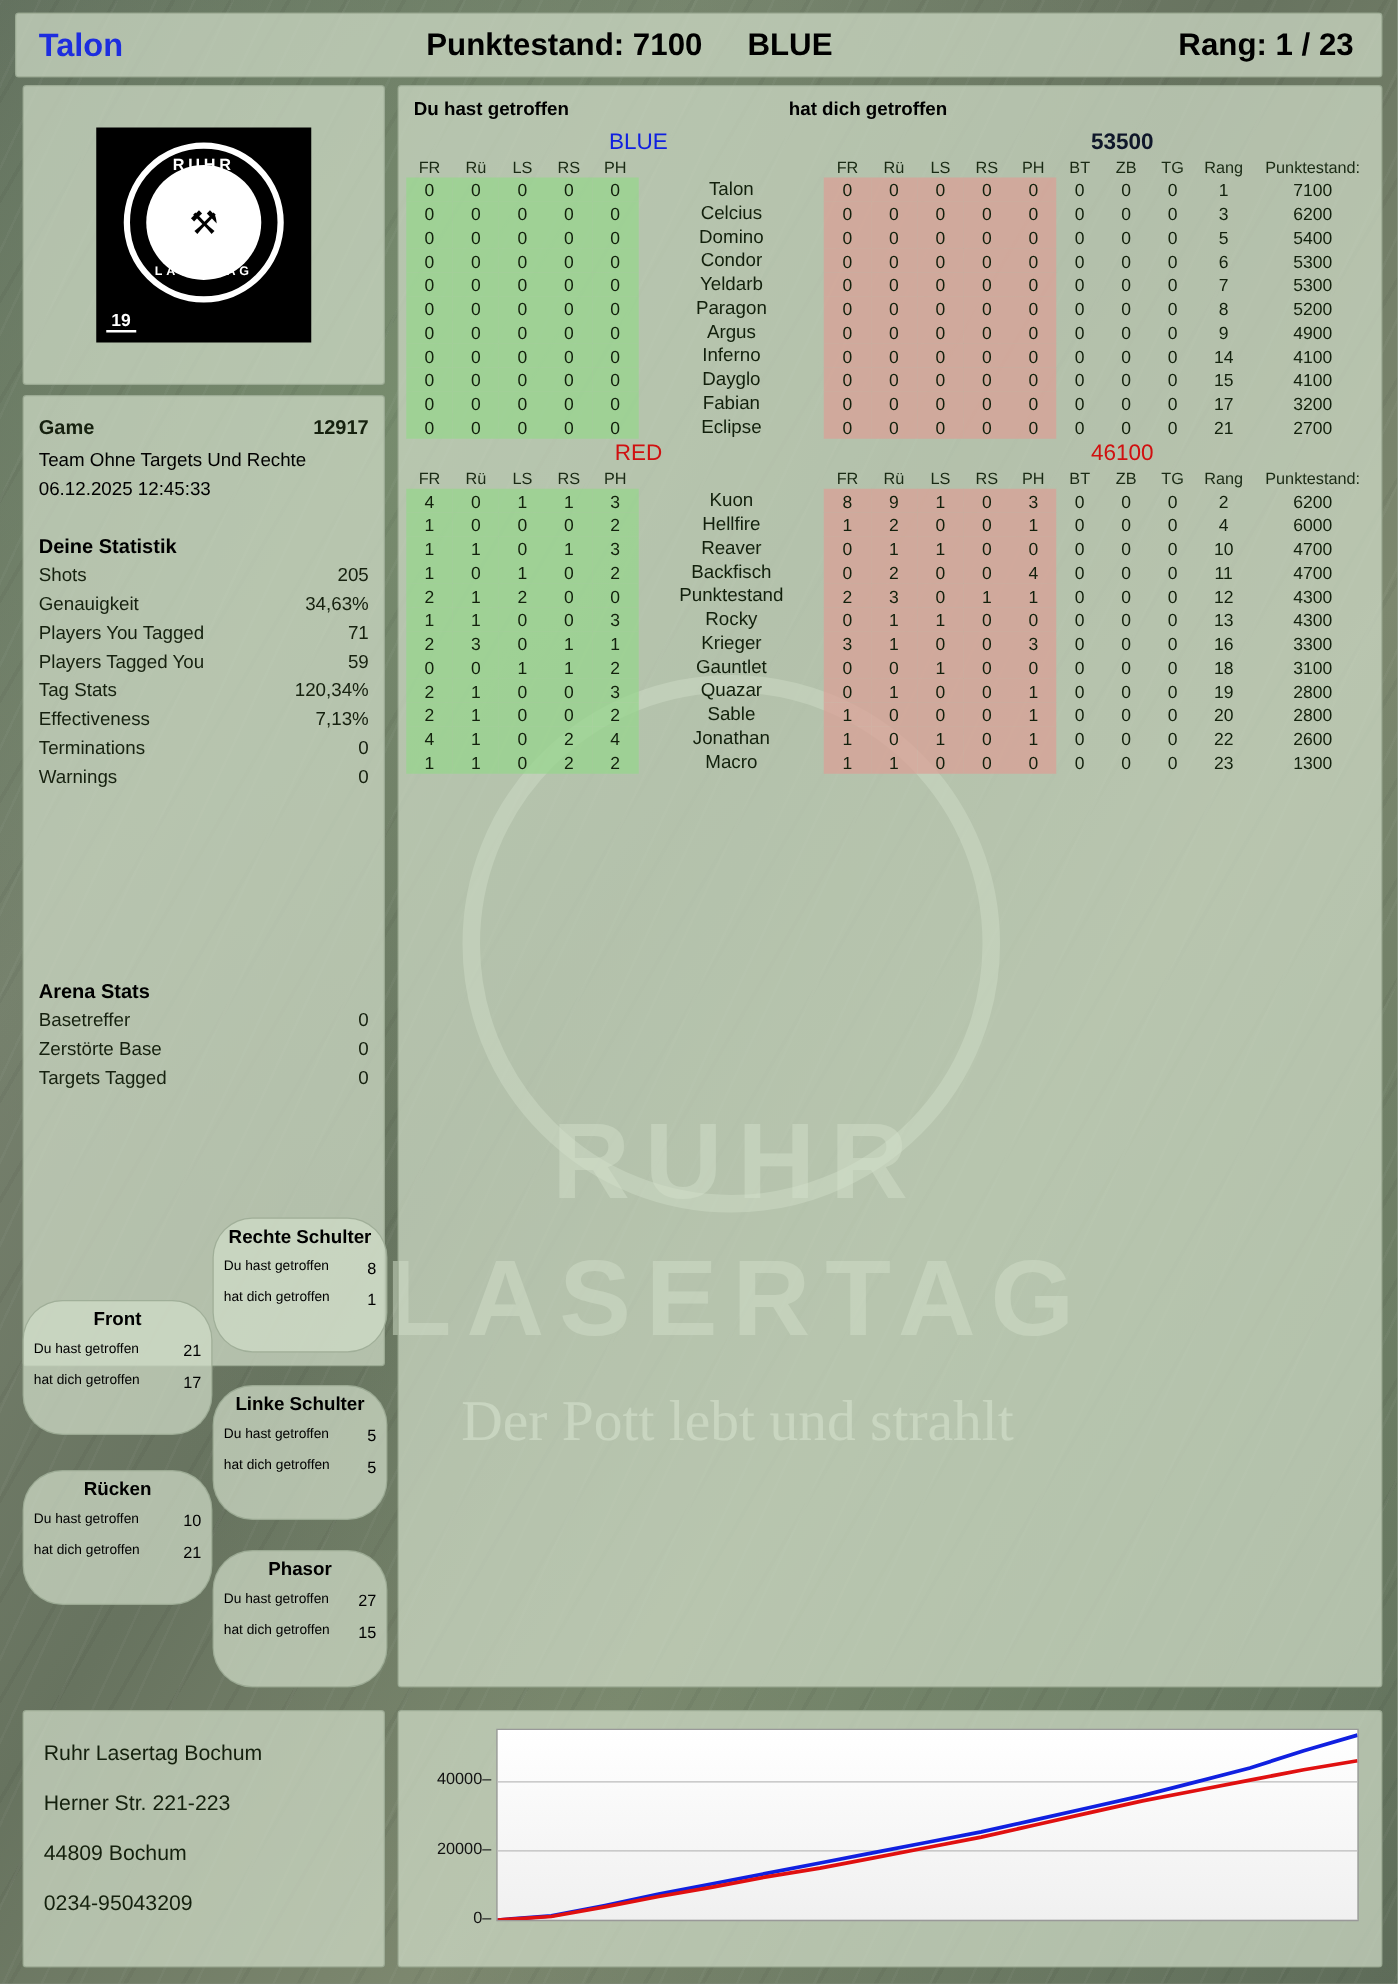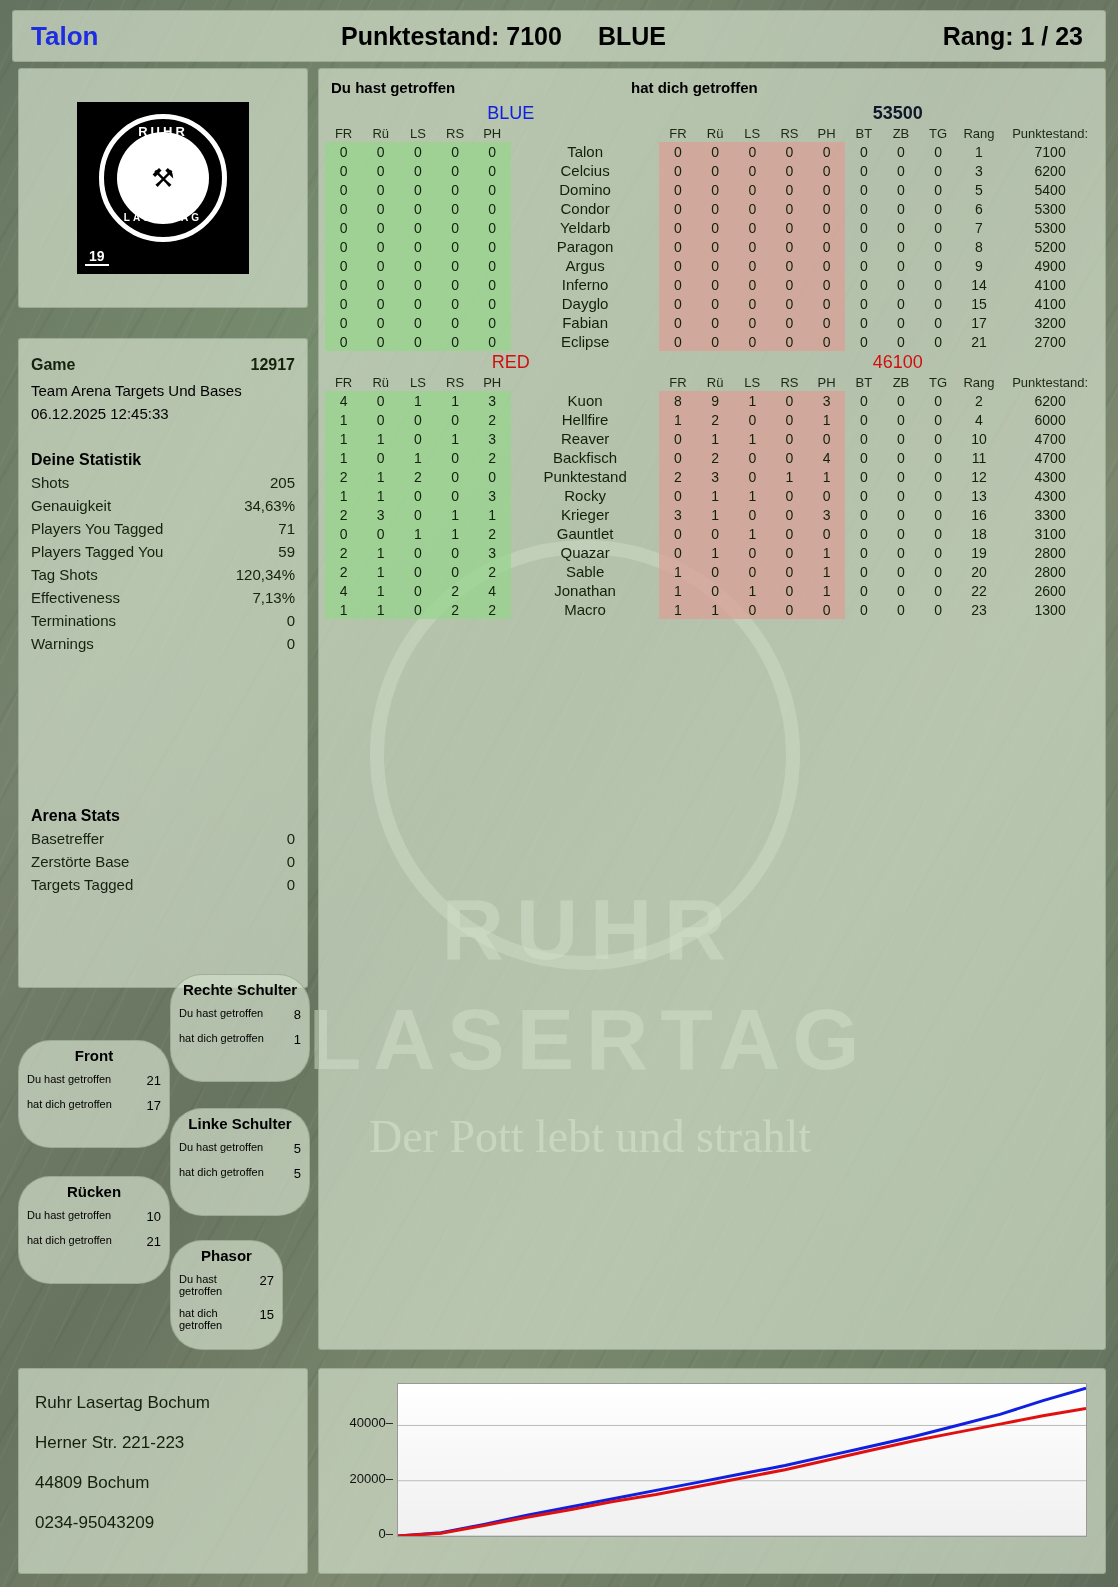--- a/index.html
+++ b/index.html
@@ -72,38 +72,38 @@
   }
   .logo-inner {
     position:absolute; left:40px; top:30px; width:92px; height:92px;
     border-radius:50%; background:#fff;
   }
   .logo-top { position:absolute; left:0; top:22px; width:100%; text-align:center; color:#fff; font-size:13px; font-weight:bold; letter-spacing:3px; }
   .logo-bot { position:absolute; left:0; top:110px; width:100%; text-align:center; color:#fff; font-size:10px; font-weight:bold; letter-spacing:3px; }
   .logo-hammers { position:absolute; left:56px; top:56px; width:60px; height:40px; color:#000; font-size:26px; text-align:center; line-height:40px;}
   .logo-num { position:absolute; left:8px; bottom:8px; color:#fff; font-size:14px; font-weight:bold; border-bottom:2px solid #fff; padding:0 4px;}
 
-  #stats-panel { left:18px; top:316px; width:290px; height:650px; padding:10px 12px;margin-top:22px; }
+  #stats-panel { left:18px; top:316px; width:290px; height:777px; padding:10px 12px; }
   .row { display:flex; justify-content:space-between; font-size:15px; color:#16210f; padding:3px 0; }
   .row .k { }
   .row .v { font-weight:normal; }
   .sec-title { font-weight:bold; font-size:16px; padding:4px 0 2px 0; }
   .plain { font-size:15px; padding:3px 0; }
   .spacer { height:22px; }
 
   
   .bodypanel { padding:6px 8px;border-radius:32px; }
   .bp-title { font-weight:bold; font-size:15px; text-align:center; padding-bottom:4px;}
   .bp-row { display:flex; justify-content:space-between; font-size:11px; padding:5px 0; }
   .bp-row .n { font-size:13px; }
   #panel-front  { left:18px;  top:1040px; width:152px; height:108px;}
   #panel-back   { left:18px;  top:1176px; width:152px; height:108px;}
   #panel-rshoulder { left:170px; top:974px; width:140px; height:108px;}
   #panel-lshoulder { left:170px; top:1108px; width:140px; height:108px;}
-  #panel-phasor { left:170px; top:1240px; width:113px; height:110px;}
+  #panel-phasor { left:170px; top:1240px; width:140px; height:110px;}
 
   
   #address-panel { left:18px; top:1368px; width:290px; height:206px; padding:14px 16px;}
   .addr-line { font-size:17px; padding:10px 0; color:#14200d;}
 
   
   #scoreboard { left:318px; top:68px; width:788px; height:1282px; padding:8px 6px; }
   .sb-head { display:flex; font-weight:bold; font-size:15px; padding:2px 0 6px 6px;}
   .sb-head .a { width:300px; }
   .sb-head .b { }
@@ -157,21 +157,21 @@
     <div class="logo-bot">LASERTAG</div>
     <div class="logo-num">19</div>
   </div>
 </div>
 
 <div class="panel" id="stats-panel">
   <div class="row">
     <span class="sec-title">Game</span>
     <span class="sec-title">12917</span>
   </div>
-  <div class="plain">Team Arena Targets Und Bases</div>
+  <div class="plain">Team Ohne Targets Und Rechte</div>
   <div class="plain">06.12.2025 12:45:33</div>
   <div class="spacer"></div>
   <div class="sec-title">Deine Statistik</div>
 
   <div class="row">
       <span class="k">Shots</span>
       <span class="v">205</span>
     </div>
   <div class="row">
       <span class="k">Genauigkeit</span>
@@ -179,21 +179,21 @@
     </div>
   <div class="row">
       <span class="k">Players You Tagged</span>
       <span class="v">71</span>
     </div>
   <div class="row">
       <span class="k">Players Tagged You</span>
       <span class="v">59</span>
     </div>
   <div class="row">
-      <span class="k">Tag Shots</span>
+      <span class="k">Tag Stats</span>
       <span class="v">120,34%</span>
     </div>
   <div class="row">
       <span class="k">Effectiveness</span>
       <span class="v">7,13%</span>
     </div>
   <div class="row">
       <span class="k">Terminations</span>
       <span class="v">0</span>
     </div>

